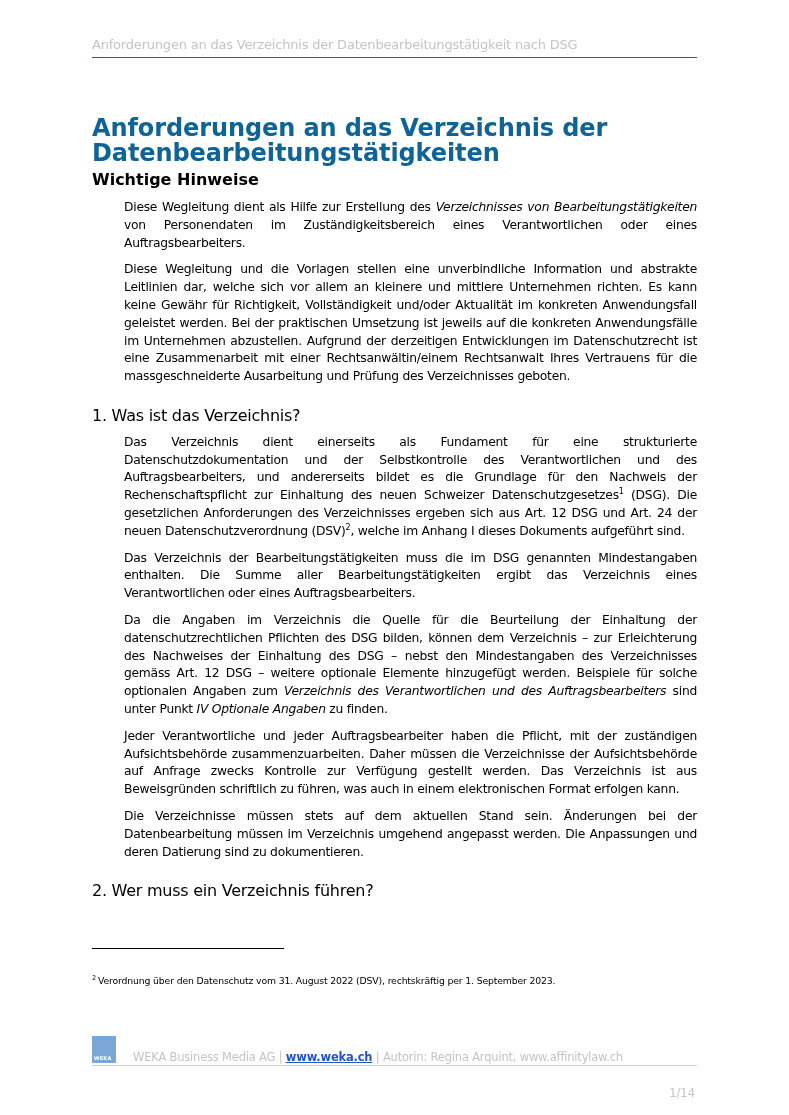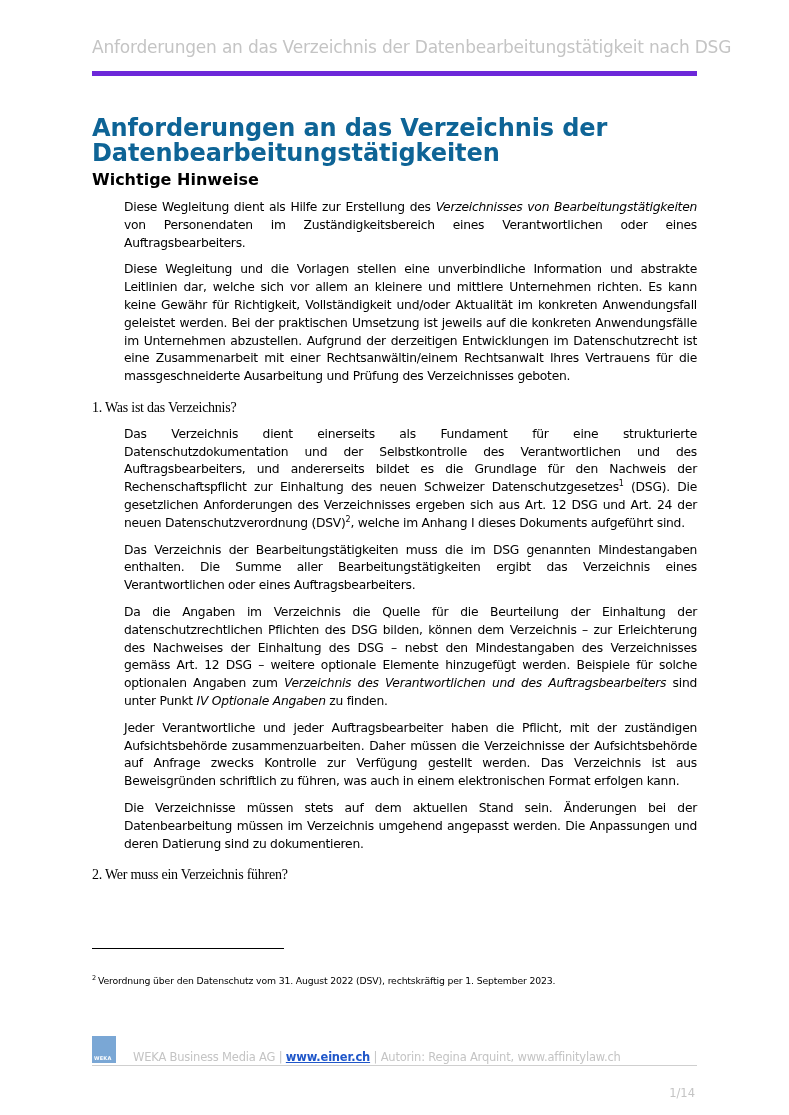--- a/index.html
+++ b/index.html
@@ -1,43 +1,43 @@
 <!DOCTYPE html>
 <html><head>
   <meta charset="utf-8">
   <style>
     * { margin: 0; padding: 0; box-sizing: border-box; }
     html, body { width: 789px; height: 1115px; background: #ffffff; overflow: hidden; }
     body { font-family: "DejaVu Sans", sans-serif; color: #000; position: relative; }
 
     .page-header {
       position: absolute; left: 92px; top: 37px; width: 605px;
-      font-size: 17px; color: #c4c4c4; letter-spacing: -0.2px;
-      padding-bottom: 14px; border-bottom: 5px solid #6d28d9;
+      font-size: 13px; color: #c4c4c4; letter-spacing: -0.2px;
+      padding-bottom: 5px; border-bottom: 1px solid #6d28d9;
       white-space: nowrap;
     }
 
     .content { position: absolute; left: 92px; top: 116px; width: 605px; }
 
     .doc-title {
       font-size: 24px; font-weight: bold; color: #0e6496; line-height: 25px;
       letter-spacing: -0.1px;
     }
     .section-heading {
       font-size: 16px; font-weight: bold; color: #000; margin-top: 4px; line-height: 20px;
     }
     .para {
       font-size: 12.3px; line-height: 17.8px; text-align: justify; margin-top: 9px;
       letter-spacing: -0.25px;
       margin-left: 32px;
     }
     .para.first { margin-top: 9px; }
     .para em { font-style: italic; }
     .para sup { font-size: 8px; vertical-align: super; line-height: 0; }
-    .numbered { font-size: 14px; line-height: 17.8px; margin-top: 13px; letter-spacing: -0.25px; font-family: Liberation Serif, serif; }
+    .numbered { font-size: 16px; line-height: 17.8px; margin-top: 21px; letter-spacing: -0.25px; }
 
     .footnote-rule {
       position: absolute; left: 92px; top: 948px; width: 192px; height: 1px; background: #000;
     }
     .footnotes { position: absolute; left: 92px; top: 972px; width: 605px; }
     .footnote { font-size: 9.3px; line-height: 18px; letter-spacing: -0.15px; white-space: nowrap; }
     .footnote sup { font-size: 6.5px; vertical-align: super; line-height: 0; margin-right: 2px; }
 
     .page-footer {
       position: absolute; left: 92px; top: 1036px; width: 605px; height: 30px;
@@ -90,15 +90,15 @@
 <div class="footnote-rule"></div>
 
 <div class="footnotes">
   <div class="footnote"><sup>2</sup><span>Verordnung über den Datenschutz vom 31. August 2022 (DSV), rechtskräftig per 1. September 2023.</span></div>
 </div>
 
 <div class="page-footer">
   <div class="weka-logo">
       <span>WEKA</span>
     </div>
-  <div class="footer-text"><span>WEKA Business Media AG | </span><a>www.einer.ch</a><span> | Autorin: Regina Arquint, www.affinitylaw.ch</span></div>
+  <div class="footer-text"><span>WEKA Business Media AG | </span><a>www.weka.ch</a><span> | Autorin: Regina Arquint, www.affinitylaw.ch</span></div>
   <div class="page-number">1/14</div>
 </div>
 
 </body></html>

